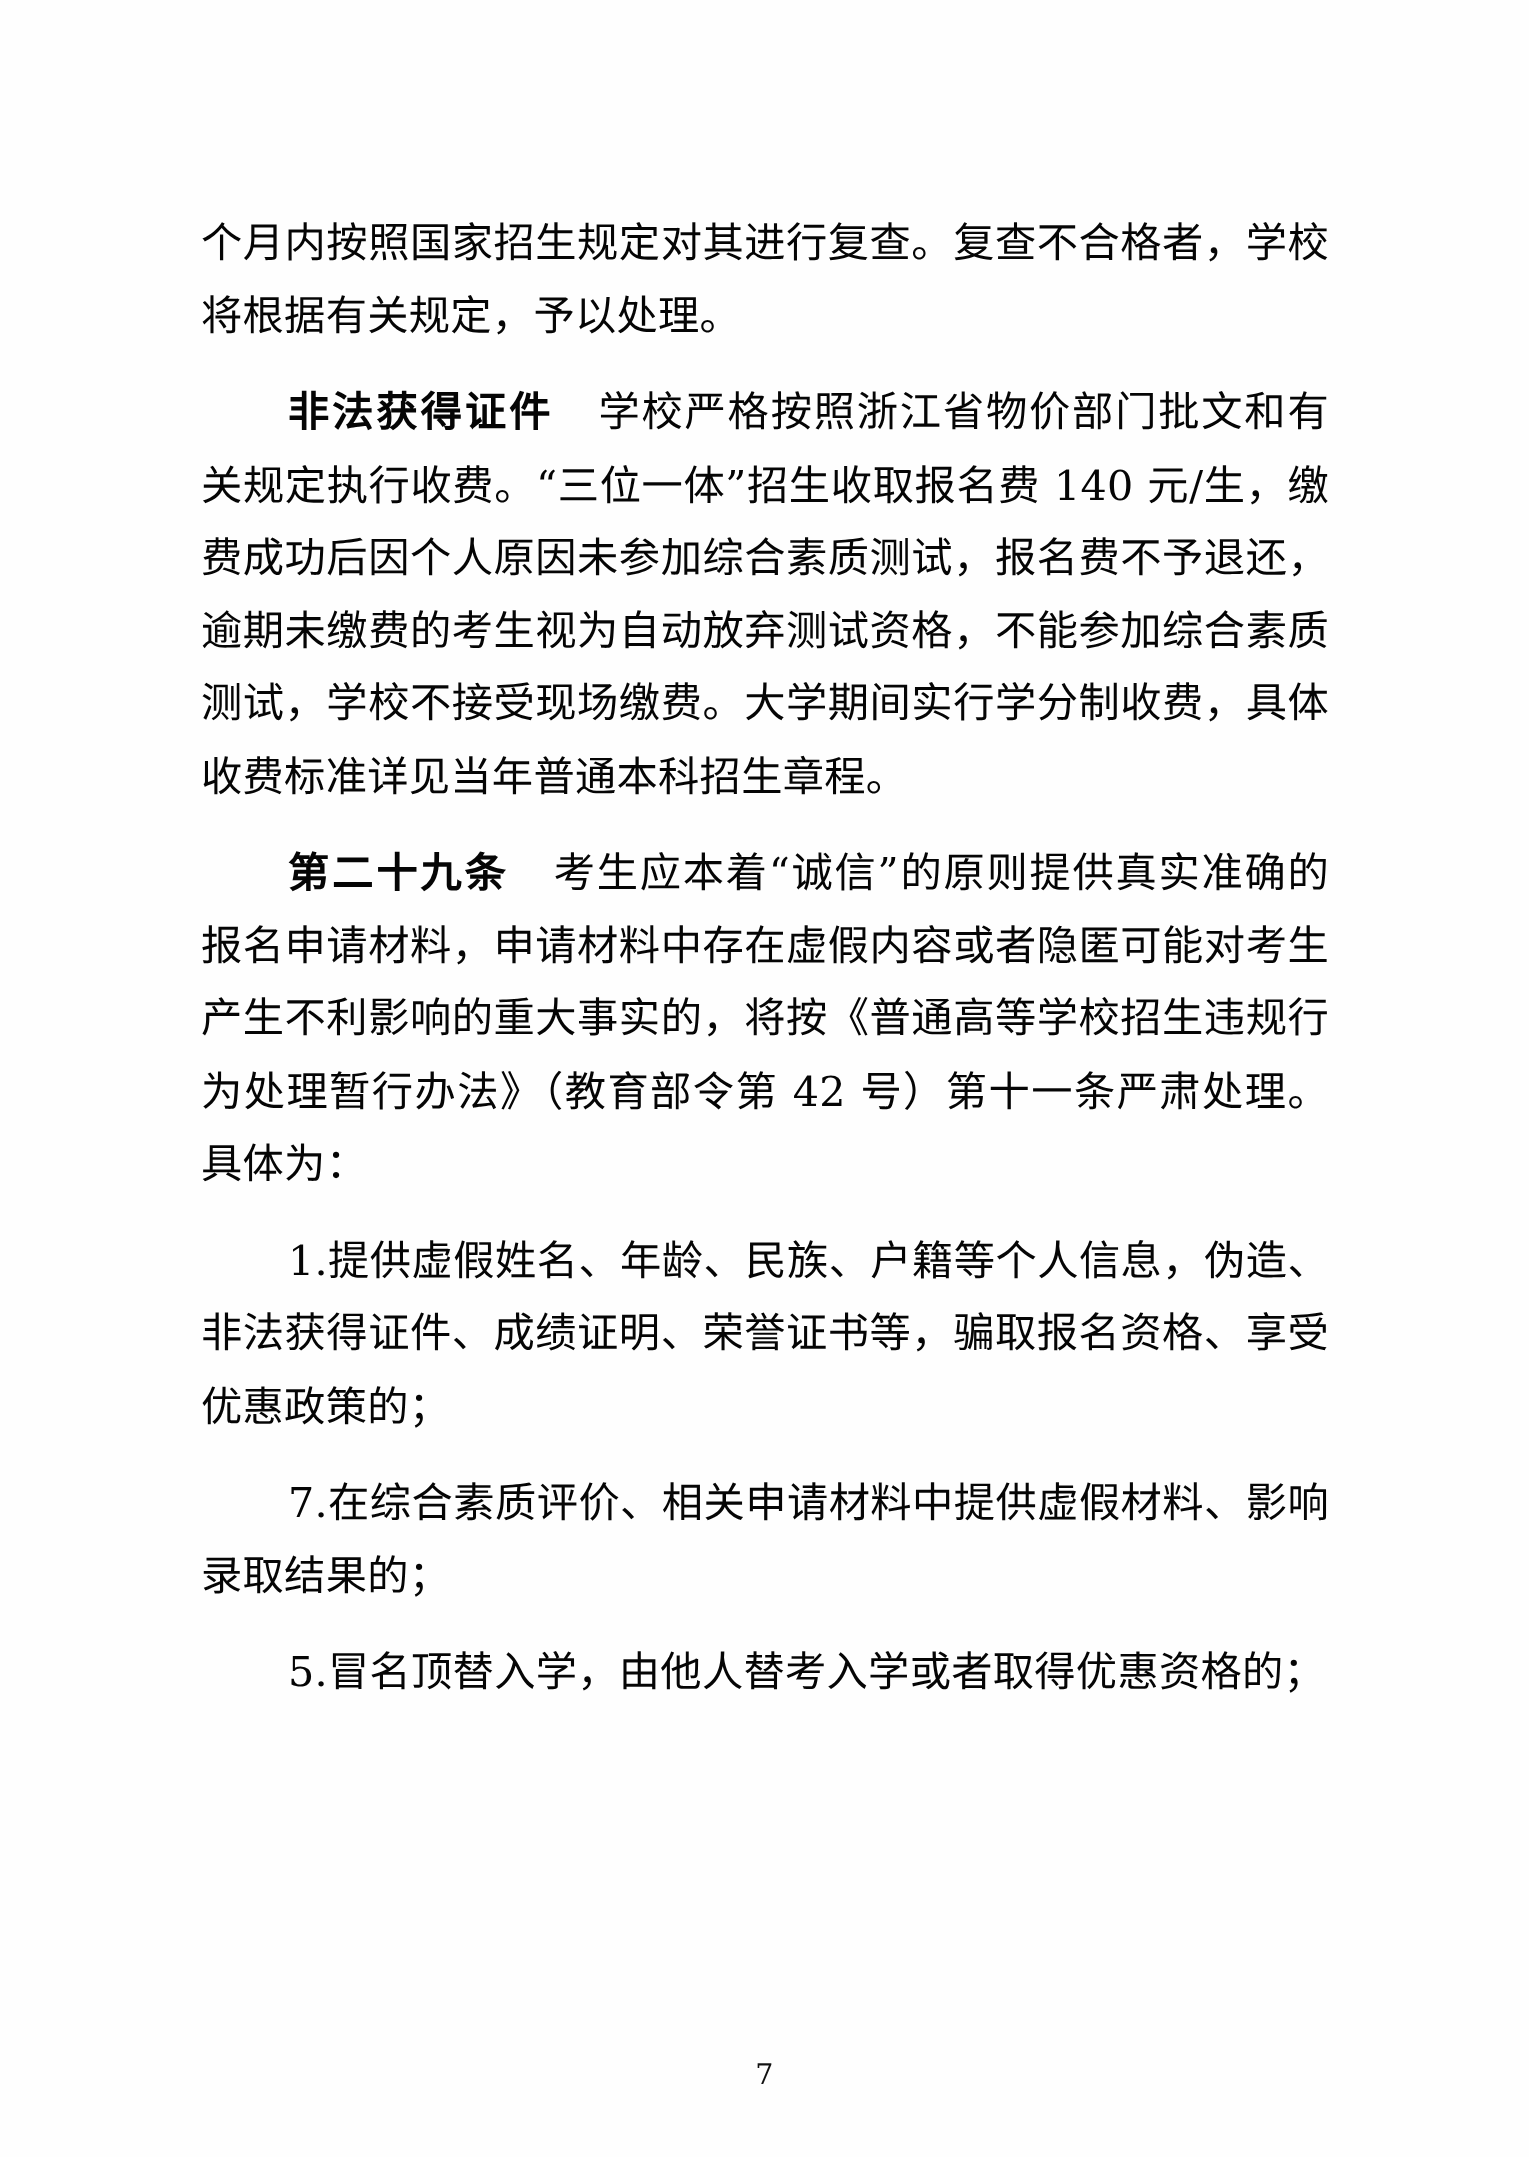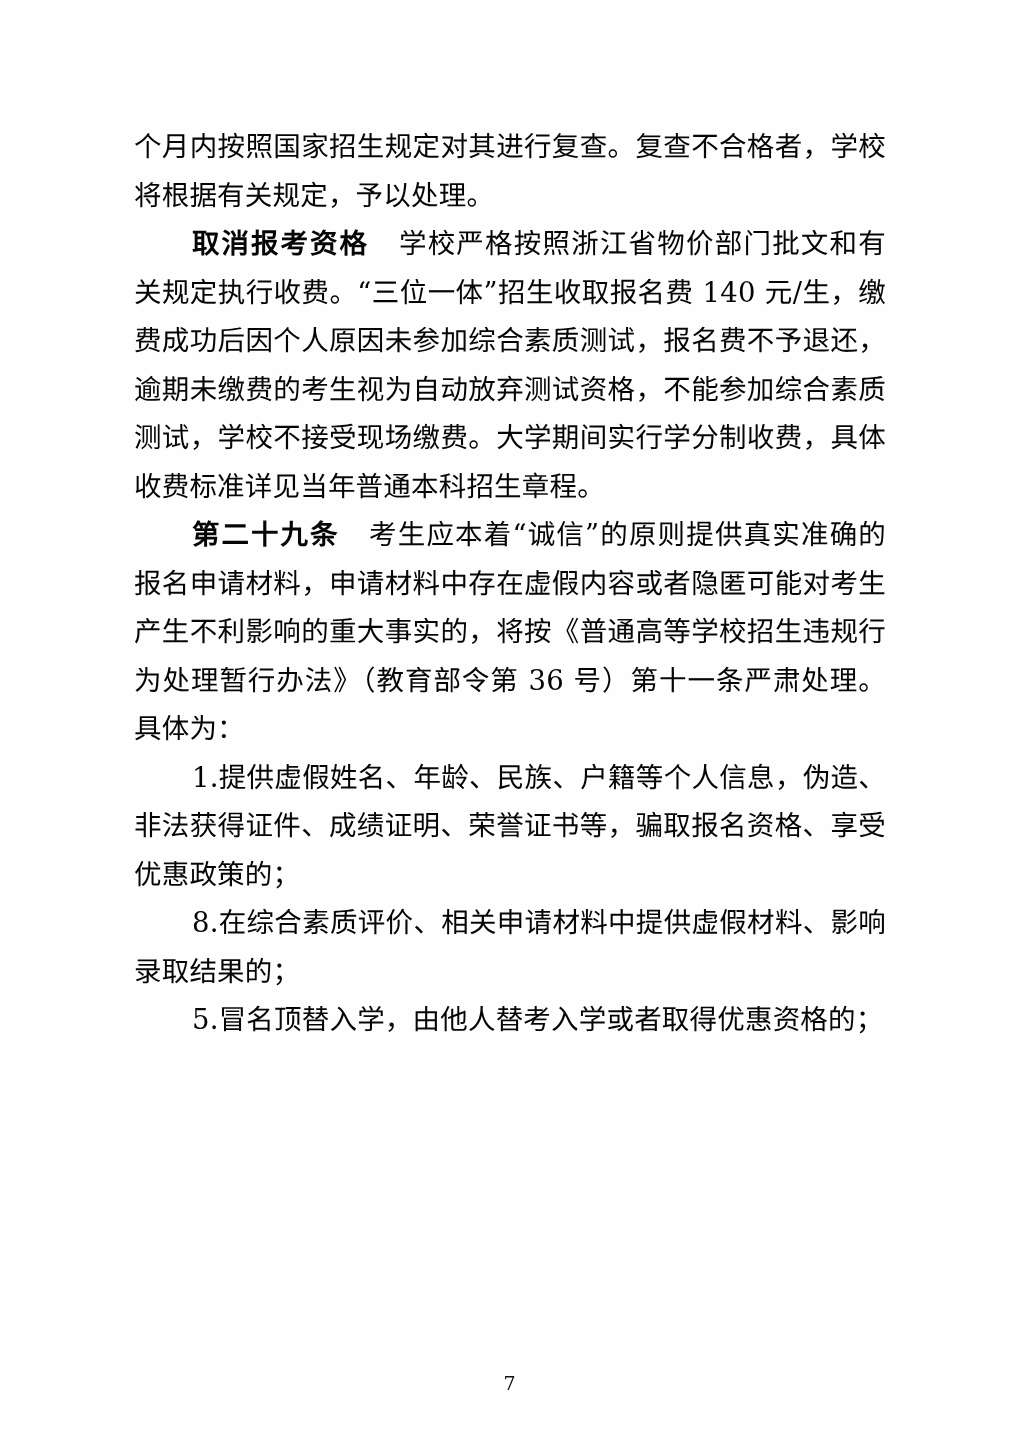--- a/index.html
+++ b/index.html
@@ -20,21 +20,21 @@
     overflow: hidden;
     box-sizing: border-box;
   }
   .content {
     position: absolute;
     left: 134px;
     top: 122px;
     width: 752px;
   }
   .para {
-    margin: 0 0 0 0;
+    margin: 16px 0 0 0;
     font-size: 27.5px;
     line-height: 48.5px;
     text-align: justify;
     text-justify: inter-ideograph;
     letter-spacing: 0.2px;
     color: #050505;
   }
   .indent2 {
     text-indent: 58px;
   }
@@ -58,36 +58,36 @@
 
 <div class="page">
 
   <div class="content">
 
     <p class="para">
       <span>个月内按照国家招生规定对其进行复查。复查不合格者，学校将根据有关规定，予以处理。</span>
     </p>
 
     <p class="para indent2">
-      <span class="bold-lead">取消报考资格</span>
+      <span class="bold-lead">非法获得证件</span>
       <span>&nbsp;&nbsp;</span><span>学校严格按照浙江省物价部门批文和有关规定执行收费。“三位一体”招生收取报名费 140 元/生，缴费成功后因个人原因未参加综合素质测试，报名费不予退还，逾期未缴费的考生视为自动放弃测试资格，不能参加综合素质测试，学校不接受现场缴费。大学期间实行学分制收费，具体收费标准详见当年普通本科招生章程。</span>
     </p>
 
     <p class="para indent2">
       <span class="bold-lead">第二十九条</span>
-      <span>&nbsp;&nbsp;</span><span>考生应本着“诚信”的原则提供真实准确的报名申请材料，申请材料中存在虚假内容或者隐匿可能对考生产生不利影响的重大事实的，将按《普通高等学校招生违规行为处理暂行办法》（教育部令第 36 号）第十一条严肃处理。具体为：</span>
+      <span>&nbsp;&nbsp;</span><span>考生应本着“诚信”的原则提供真实准确的报名申请材料，申请材料中存在虚假内容或者隐匿可能对考生产生不利影响的重大事实的，将按《普通高等学校招生违规行为处理暂行办法》（教育部令第 42 号）第十一条严肃处理。具体为：</span>
     </p>
 
 
     <p class="para indent2">
       <span>1.提供虚假姓名、年龄、民族、户籍等个人信息，伪造、非法获得证件、成绩证明、荣誉证书等，骗取报名资格、享受优惠政策的；</span>
     </p>
 
     <p class="para indent2">
-      <span>8.在综合素质评价、相关申请材料中提供虚假材料、影响录取结果的；</span>
+      <span>7.在综合素质评价、相关申请材料中提供虚假材料、影响录取结果的；</span>
     </p>
 
     <p class="para indent2">
       <span>5.冒名顶替入学，由他人替考入学或者取得优惠资格的；</span>
     </p>
 
   </div>
 
   <div class="footer">7</div>
 

